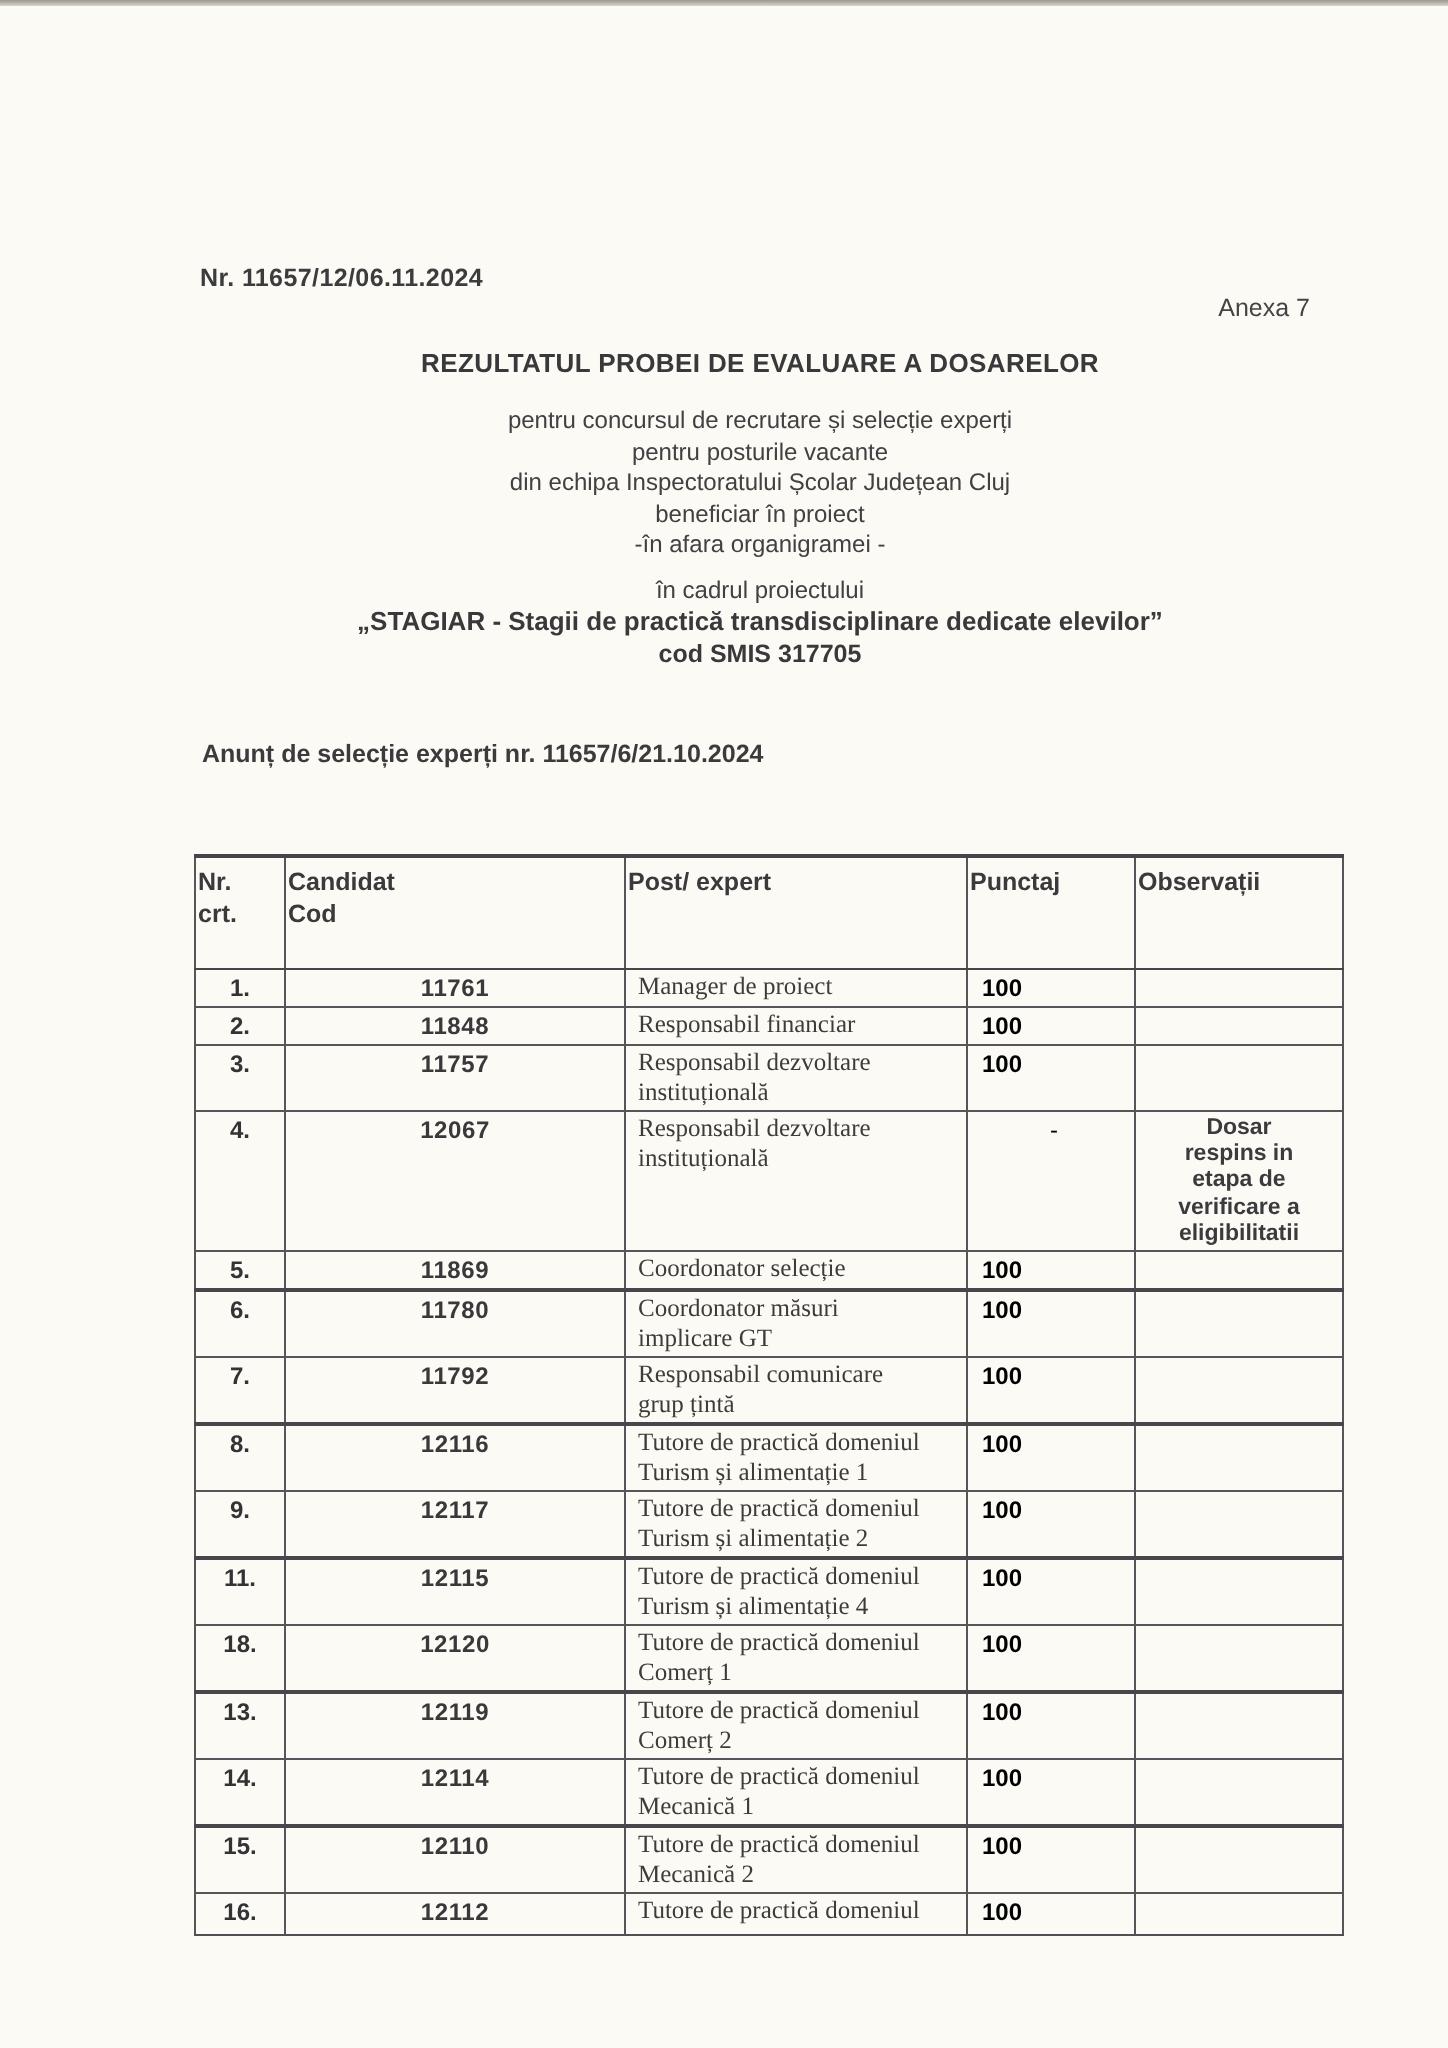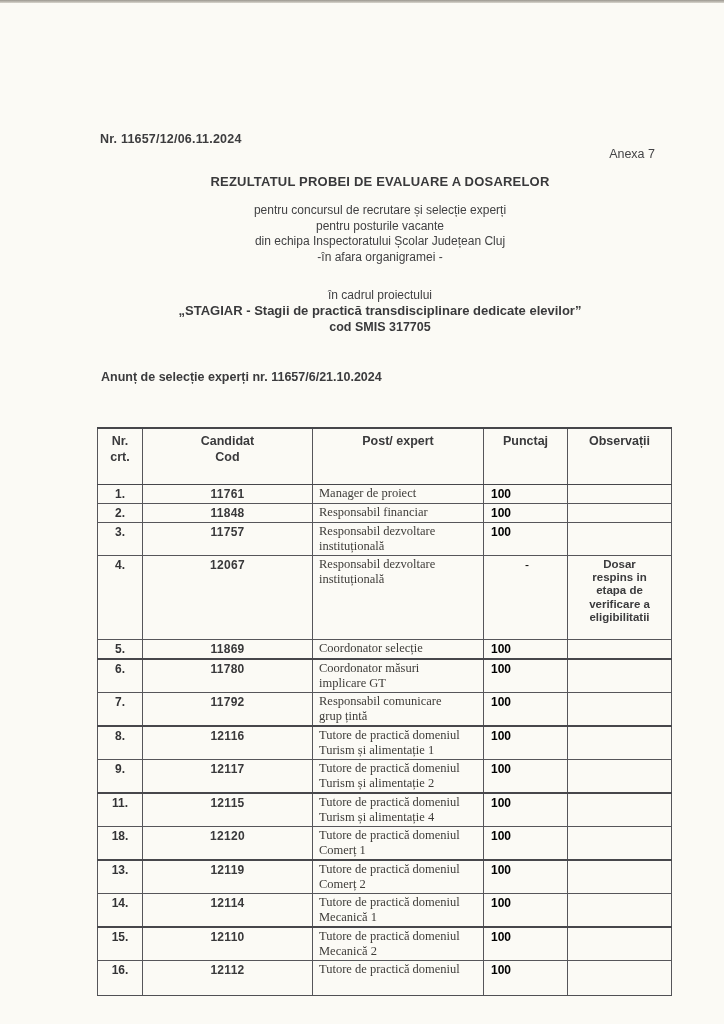--- a/index.html
+++ b/index.html
@@ -46,21 +46,21 @@
   table.results col.c-score{width:84px;}
   table.results col.c-obs{width:104px;}
   table.results th, table.results td{
     border:1.4px solid #56565a;
     vertical-align:top;
     overflow:hidden;
   }
   table.results thead th{
     height:50px;
     font-size:12.5px;font-weight:bold;color:#3a3a3c;
-    text-align:center;padding-top:4px;line-height:16px;
+    text-align:left;padding-top:4px;line-height:16px;
     border-top:2px solid #46464a;
   }
   table.results thead th{border-bottom:1.8px solid #46464a;}
   td.nr-cell{
     font-size:12px;font-weight:bold;color:#333335;
     text-align:center;padding:2px 3px 1px 3px;line-height:15px;
   }
   td.code-cell{
     font-size:12px;font-weight:600;color:#39393b;
     text-align:center;padding:2px 3px 1px 3px;line-height:15px;letter-spacing:.3px;
@@ -70,21 +70,21 @@
     font-size:12.5px;color:#3e3c39;
     text-align:left;padding:1px 4px 1px 6px;line-height:15px;
   }
   td.score-cell{
     font-size:12px;font-weight:600;color:#000000;
     text-align:left;padding:2px 4px 1px 7px;line-height:15px;
   }
   td.score-cell.dash{text-align:center;font-weight:400;}
   td.obs-cell{
     font-size:11.5px;font-weight:bold;color:#3b3b3d;
-    text-align:center;padding:2px 2px 15px 2px;line-height:13.2px;
+    text-align:center;padding:2px 2px 1px 2px;line-height:13.2px;
   }
   
   tbody tr:nth-child(n+6):nth-child(even) td{border-top-width:2.2px;border-top-color:#47474b;}
   tbody tr.truncated td{height:17px;}
   tbody tr.truncated td{border-bottom:1.6px solid #505054;margin-top:24px;}
 </style>
 </head>
 <body>
 
 <div class="page">
@@ -94,20 +94,21 @@
   <div class="doc-number">Nr. 11657/12/06.11.2024</div>
 
   <div class="annex">Anexa 7</div>
 
   <div class="center-col doc-title">REZULTATUL PROBEI DE EVALUARE A DOSARELOR</div>
 
   <div class="center-col subtitle">
     <div>pentru concursul de recrutare și selecție experți</div>
     <div>pentru posturile vacante</div>
     <div>din echipa Inspectoratului Școlar Județean Cluj</div>
+    <div>beneficiar în proiect</div>
     <div>-în afara organigramei -</div>
   </div>
 
   <div class="center-col project">
     <div>în cadrul proiectului</div>
     <div class="proj-name">„STAGIAR - Stagii de practică transdisciplinare dedicate elevilor”</div>
     <div class="proj-code">cod SMIS 317705</div>
   </div>
 
   <div class="announcement">Anunț de selecție experți nr. 11657/6/21.10.2024</div>

